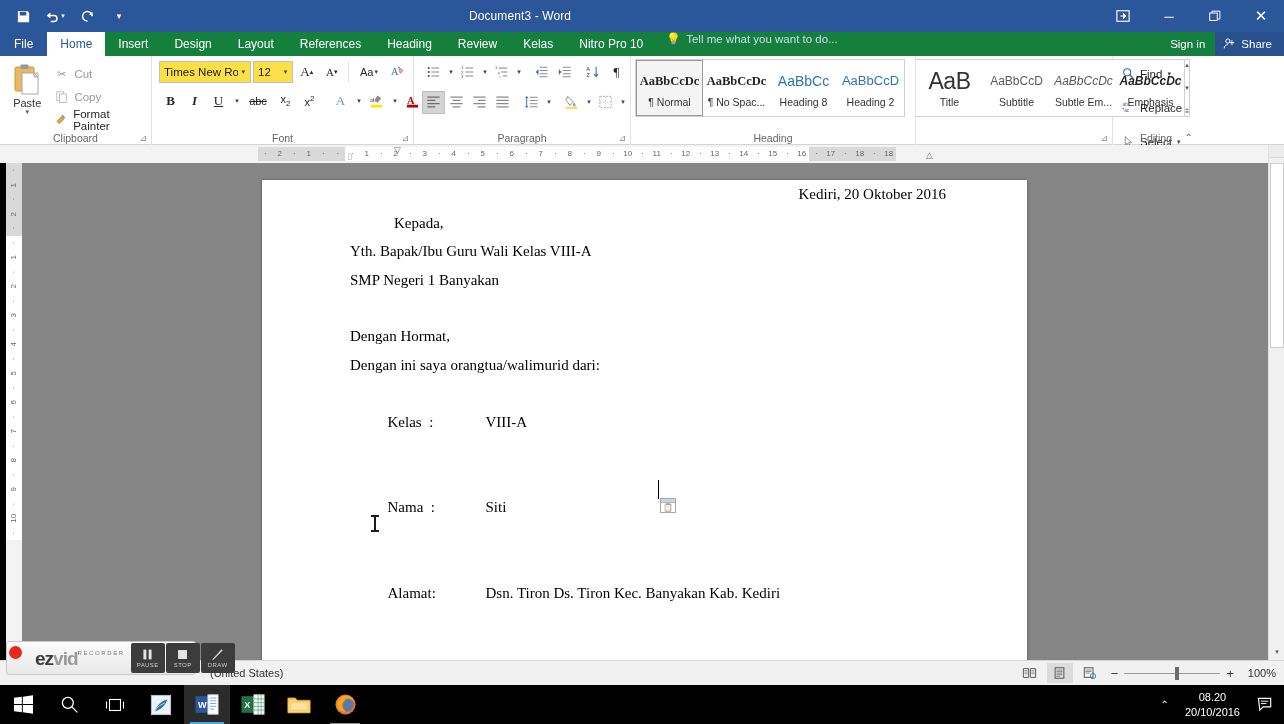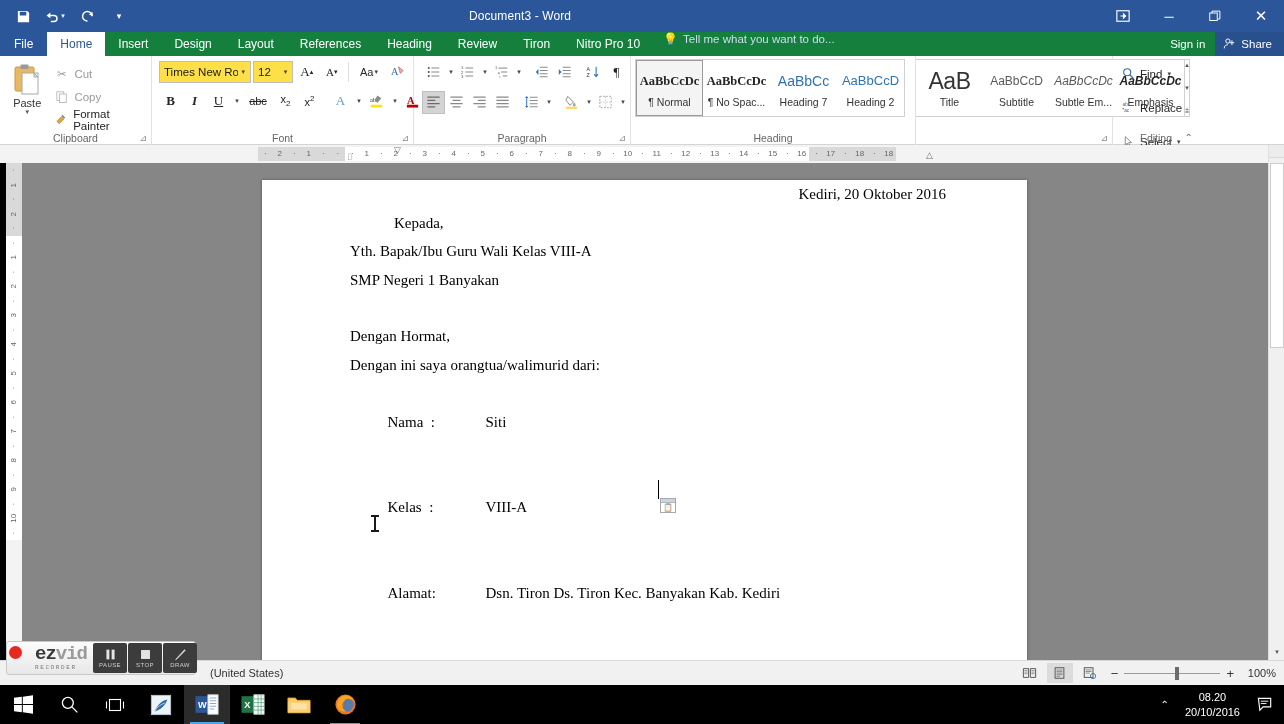--- a/index.html
+++ b/index.html
@@ -278,21 +278,21 @@
     position: absolute; left: 6px; top: 641px; width: 190px; height: 34px;
     background: linear-gradient(#fcfcfc, #e8e8e8);
     border: 1px solid #c9c9c9; border-radius: 3px;
     display: flex; align-items: center;
   }
   .ez-rec {
     width: 22px; height: 30px; margin-left: 2px;
     display: flex; align-items: flex-start; justify-content: center; padding-top: 3px;
   }
   .ez-dot { width: 13px; height: 13px; border-radius: 50%; background: #e8281f; }
-  .ez-logo { display: flex; flex-direction: column; line-height: 1; margin-left: 13px; font-family: Liberation Mono, monospace; }
+  .ez-logo { display: flex; flex-direction: row; line-height: 1; margin-left: 13px; }
   .ez-name { font-size: 19px; font-weight: bold; letter-spacing: -1px; }
   .ez-name .ez { color: #3a3a3a; }
   .ez-name .vid { color: #9a9a9a; }
   .ez-sub { font-size: 6px; color: #7a7a7a; letter-spacing: 1.6px; margin-top: 1px; }
   .ez-btns { display: flex; margin-left: 6px; gap: 1px; }
   .ez-btn {
     width: 34px; height: 30px; background: #3c3c3c; border-radius: 2px;
     display: flex; flex-direction: column; align-items: center; justify-content: center;
     color: #e4e4e4;
   }
@@ -374,21 +374,21 @@
 
   <div class="tabstrip">
     <div class="tab file">File</div>
     <div class="tab active">Home</div>
     <div class="tab">Insert</div>
     <div class="tab">Design</div>
     <div class="tab">Layout</div>
     <div class="tab">References</div>
     <div class="tab">Heading</div>
     <div class="tab">Review</div>
-    <div class="tab">Tiron</div>
+    <div class="tab">Kelas</div>
     <div class="tab">Nitro Pro 10</div>
     <div class="tellme">
       <span class="bulb">💡</span>
       <span>Tell me what you want to do...</span>
     </div>
   </div>
   <div class="signin-share">
     <div class="signin">Sign in</div>
     <div class="share">
       <span>
@@ -652,21 +652,21 @@
           <div class="style-item selected">
             <span class="style-prev sp-normal">AaBbCcDc</span>
             <span class="style-name">¶ Normal</span>
           </div>
           <div class="style-item">
             <span class="style-prev sp-nospace">AaBbCcDc</span>
             <span class="style-name">¶ No Spac...</span>
           </div>
           <div class="style-item">
             <span class="style-prev sp-h1">AaBbCc</span>
-            <span class="style-name">Heading 7</span>
+            <span class="style-name">Heading 8</span>
           </div>
           <div class="style-item">
             <span class="style-prev sp-h2">AaBbCcD</span>
             <span class="style-name">Heading 2</span>
           </div>
         </div>
       </div>
       <div class="group-label">Heading</div>
     </div>
 
@@ -835,24 +835,24 @@
     <div class="page">
       <div class="doc-text">
         <div class="p-line p-right">Kediri, 20 Oktober 2016</div>
         <div class="p-line p-indent">Kepada,</div>
         <div class="p-line">Yth. Bapak/Ibu Guru Wali Kelas VIII-A</div>
         <div class="p-line">SMP Negeri 1 Banyakan</div>
         <div class="p-blank"></div>
         <div class="p-line">Dengan Hormat,</div>
         <div class="p-line">Dengan ini saya orangtua/walimurid dari:</div>
         <div class="p-line">
+          <span class="lbl-col">Kelas  :</span><span>VIII-A</span>
+        </div>
+        <div class="p-line">
           <span class="lbl-col">Nama  :</span><span>Siti</span>
-        </div>
-        <div class="p-line">
-          <span class="lbl-col">Kelas  :</span><span>VIII-A</span>
         </div>
         <div class="p-line">
           <span class="lbl-col">Alamat:</span><span>Dsn. Tiron Ds. Tiron Kec. Banyakan Kab. Kediri</span>
         </div>
 
       </div>
       <div class="caret-bar"></div>
       <div class="paste-tag">
         <div class="paste-tag-top"></div>
         <div class="paste-tag-body">📋</div>

